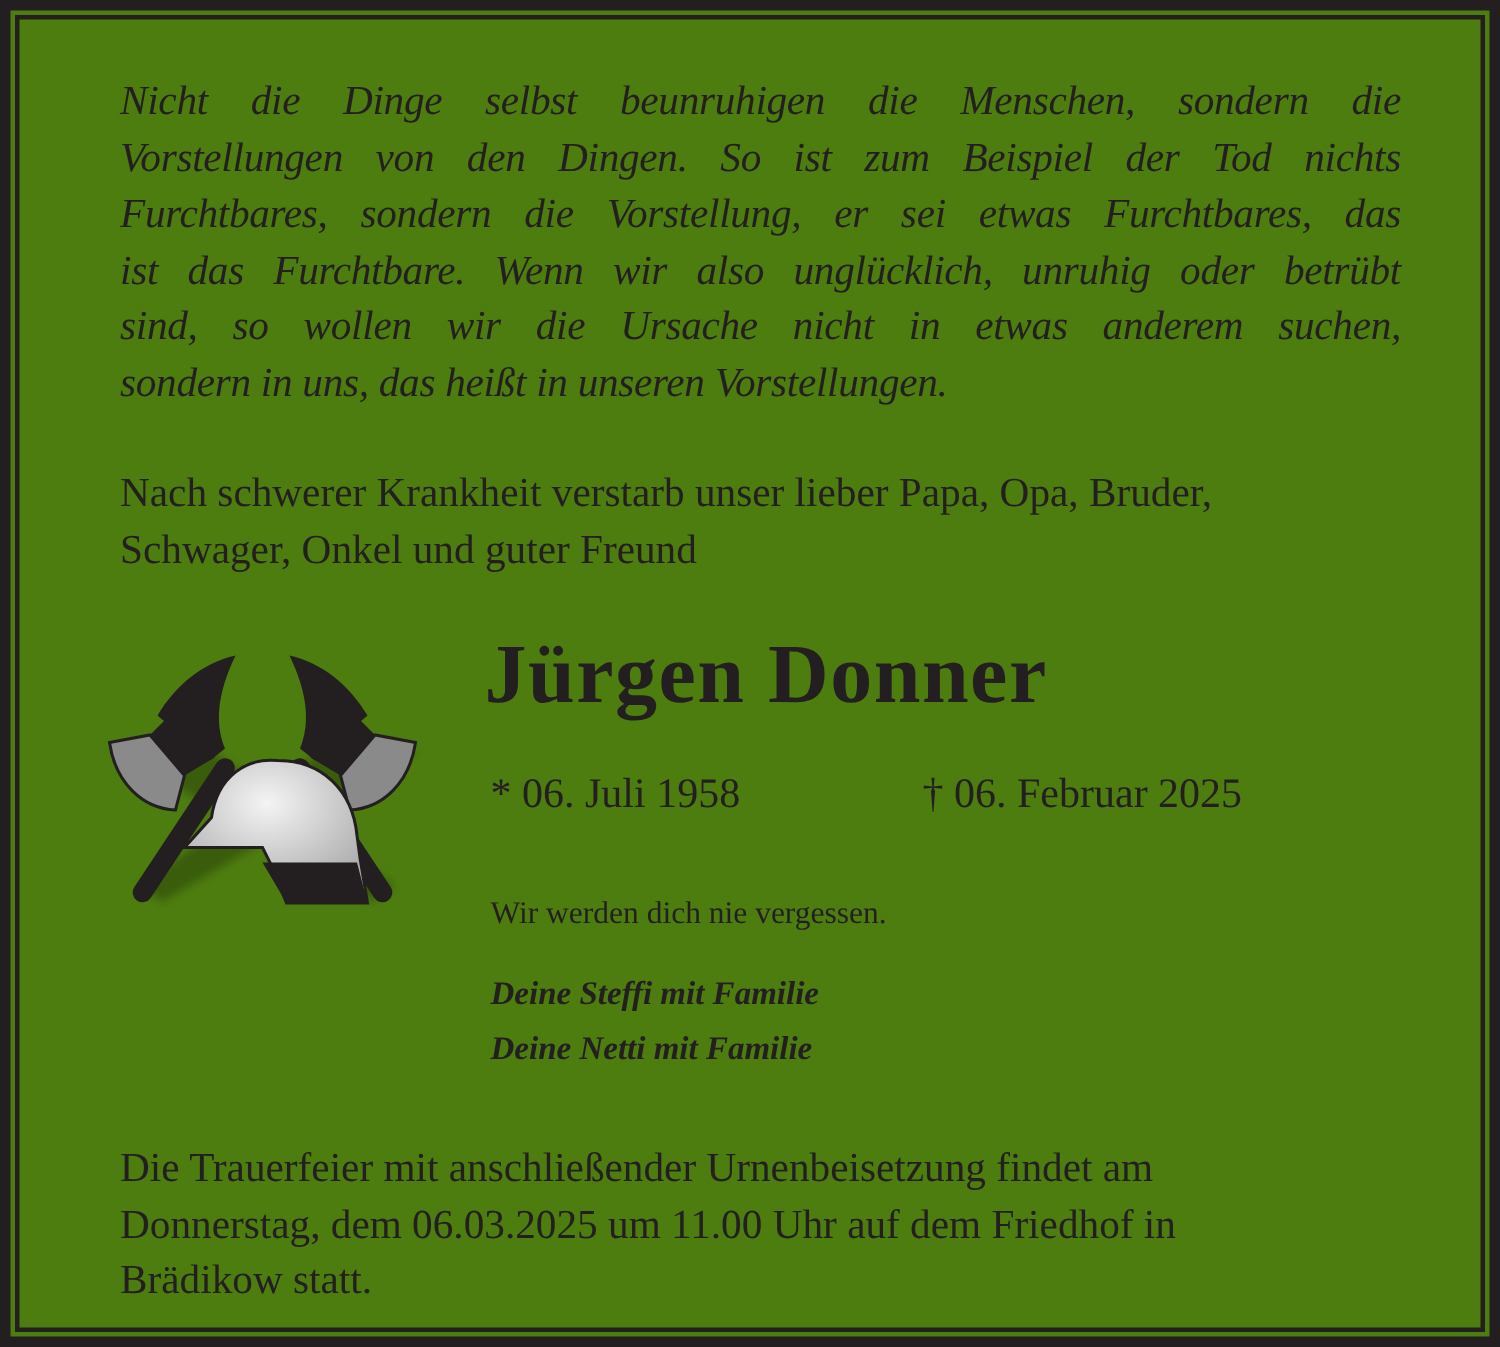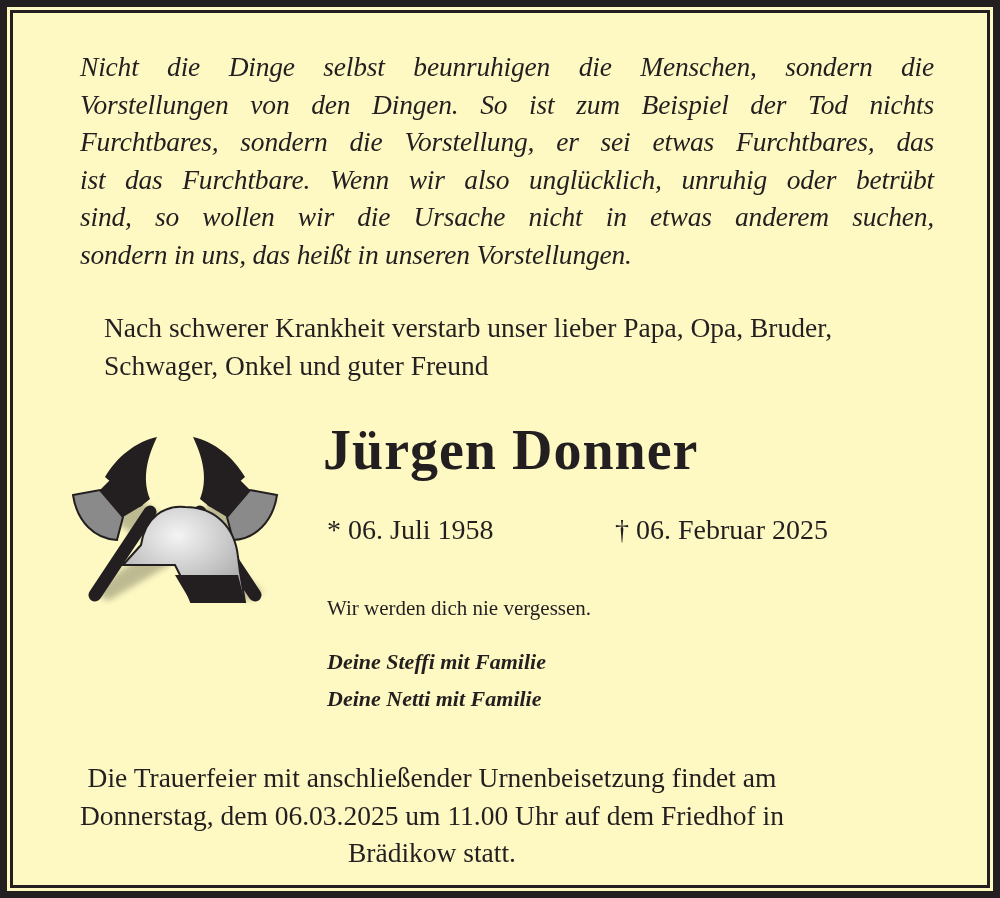--- a/index.html
+++ b/index.html
@@ -1,32 +1,32 @@
 <!DOCTYPE html>
 <html><head>
 <meta charset="utf-8">
 <style>
   html, body { margin:0; padding:0; background:#fff; }
   body { width:1000px; height:898px; position:relative; overflow:hidden; }
   .frame { position:absolute; left:0; top:0; width:1000px; height:898px; box-sizing:border-box;
-           border:7px solid #231f20; background:#fef9c3; }
+           border:7px solid #231f20; background:#4d7c0f; }
   .inner { position:absolute; left:3px; top:3px; right:3px; bottom:3px; border:3px solid #231f20; }
   .serif { font-family:"Liberation Serif", "DejaVu Serif", serif; color:#231f20; }
   .quote { position:absolute; left:73px; top:41px; width:854px; font-style:italic; font-size:27.5px;
            line-height:37.5px; text-align:justify; letter-spacing:-0.2px; }
   .quote .ln { display:block; text-align:justify; text-align-last:justify; white-space:nowrap; }
   .quote .ln.last { text-align-last:left; }
-  .intro { position:absolute; left:73px; top:302px; font-size:27.5px; line-height:38px;margin-left:24px; }
+  .intro { position:absolute; left:73px; top:302px; font-size:27.5px; line-height:38px; }
   .name { position:absolute; left:316px; top:398px; font-size:56px; font-weight:bold; 
           line-height:90px; letter-spacing:1px; white-space:nowrap; }
   .dates { position:absolute; left:320px; top:505px; font-size:28px; line-height:36px; white-space:nowrap; }
   .dates .death { position:absolute; left:288px; top:0;text-align:center; }
   .memory { position:absolute; left:320px; top:583px; font-size:21px; line-height:36px; white-space:nowrap; }
   .family { position:absolute; left:320px; top:636px; font-size:22px; font-weight:bold; font-style:italic; line-height:37px; white-space:nowrap; }
-  .funeral { position:absolute; left:73px; top:752px; font-size:27.5px; line-height:37.5px;text-align:center; }
+  .funeral { position:absolute; left:73px; top:752px; font-size:27.5px; line-height:37.5px; }
   .emblem { position:absolute; left:48px; top:420px; width:240px; height:180px; }
 </style>
 </head>
 <body>
 
 <div class="frame">
   <div class="inner"></div>
 
   <div class="quote serif">
     <span class="ln">Nicht die Dinge selbst beunruhigen die Menschen, sondern die</span>

